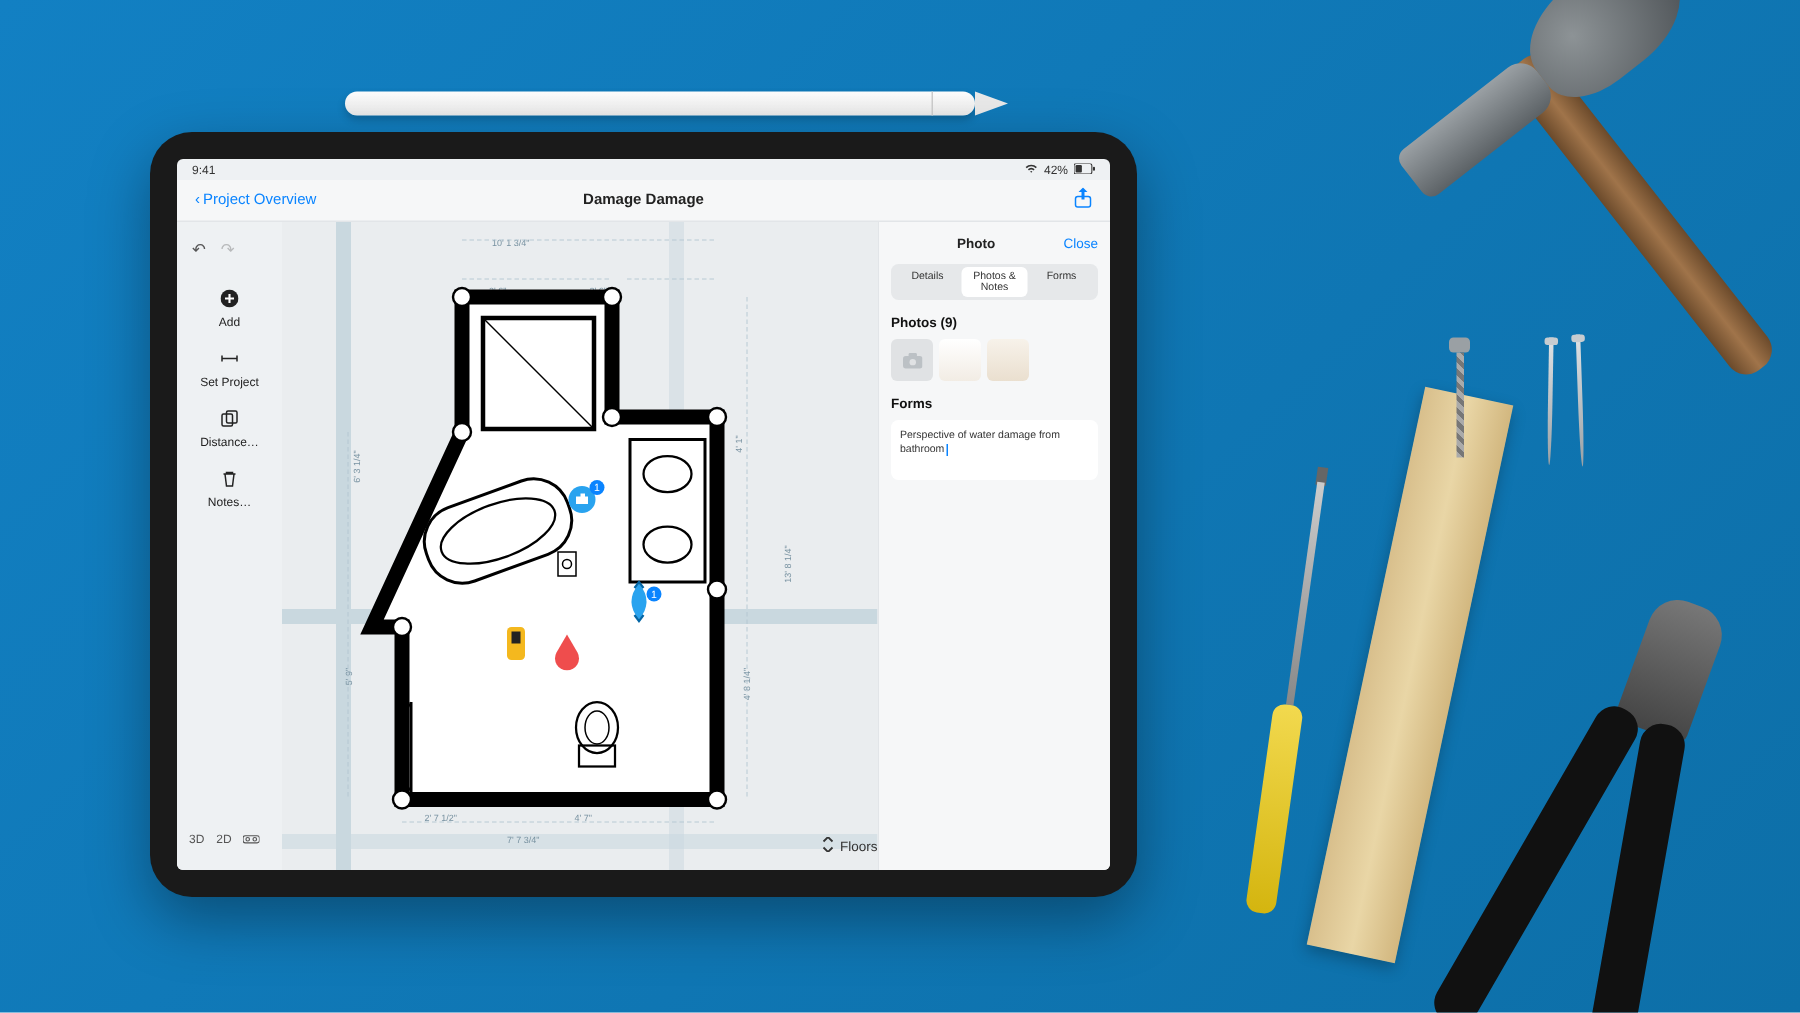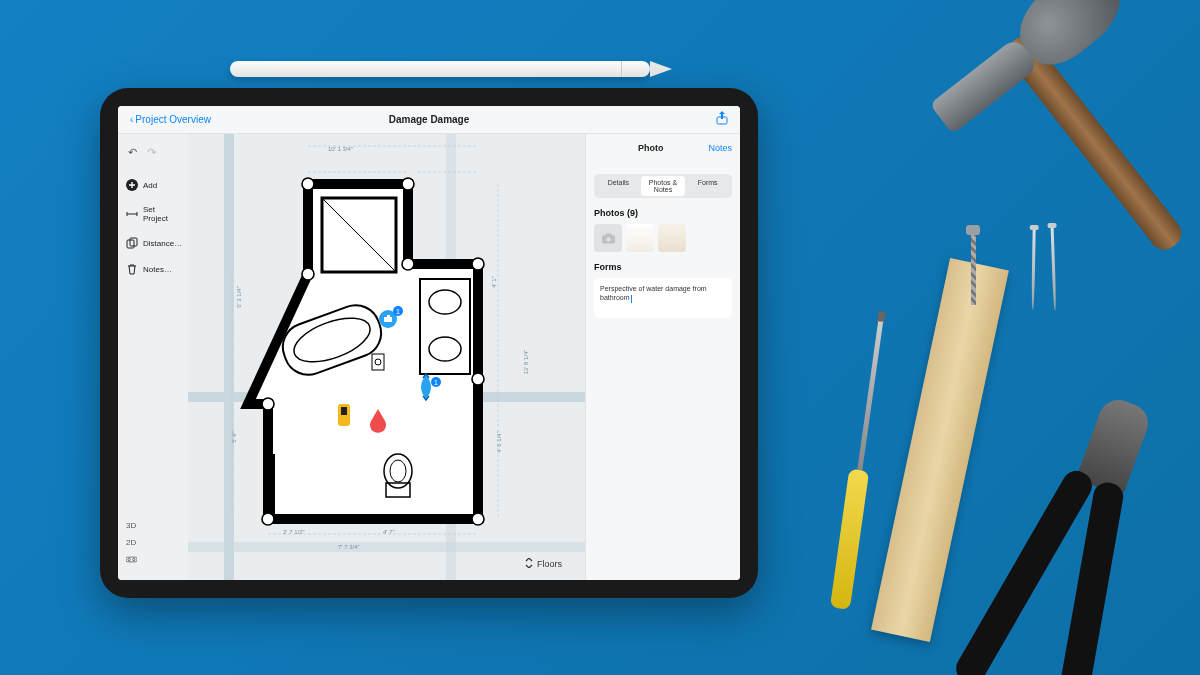--- a/index.html
+++ b/index.html
@@ -57,28 +57,29 @@
     display: flex; flex-direction: column; gap: 6px;
     background: #eef1f3;
   }
   .undo-row { display: flex; gap: 10px; padding: 2px 4px 10px; }
   .undo-row span { color: #555; font-size: 11px; cursor:pointer;}
   .tool {
     display: flex; align-items: center; gap: 5px;
     font-size: 8px; color: #222;
     padding: 4px 2px;
     cursor: pointer;
+    flex-direction: column;
   }
   .tool .ticon {
     width: 12px; height: 12px;
     display: inline-flex; align-items: center; justify-content: center;
     color: #222;
   }
   .tools .spacer { flex: 1; }
-  .viewmodes { display: flex; gap: 8px; font-size: 8px; color: #555; padding: 4px 2px; flex-direction: column;}
+  .viewmodes { display: flex; gap: 8px; font-size: 8px; color: #555; padding: 4px 2px;}
   .viewmodes span { cursor:pointer; }
   
   .canvas {
     flex: 1;
     background: #eaedef;
     position: relative;
     overflow: hidden;
   }
   .canvas .gridline { position:absolute; background:#c9d8df; }
   .gl1 { left:0; right:0; top:258px; height:10px; }
@@ -91,37 +92,37 @@
     left: 50px; top: 30px;
     width: 270px; height: 370px;
   }
   .plan svg { width:100%; height:100%; overflow:visible; }
   .dim-label {
     position: absolute;
     font-size: 6px; color: #7892a1;
     white-space: nowrap;
   }
   .floors-btn {
-    position: absolute; right: 23px; bottom: 10px;
+    position: absolute; right: 0; bottom: 10px;
     font-size: 9px; color: #333;
     display: flex; align-items: center; gap: 4px;
     cursor:pointer;
   }
 
   
   .panel {
     width: 155px;
     background: #f6f7f8;
     border-left: 1px solid #e2e5e8;
     display: flex; flex-direction: column;
     padding: 6px 8px;
   }
   .panel-head {
     display: flex; justify-content: space-between; align-items: center;
-    padding: 3px 0 21px;
+    padding: 3px 0 9px;
   }
   .panel-head .ptitle { font-weight:600; font-size:9px; margin-left:44px;}
   .panel-head .close { color:#0a84ff; font-size:9px; cursor:pointer;}
   .segmented {
     display: flex; background:#e6e8ea; border-radius:5px; padding:2px; gap:0;
     font-size:7px;
   }
   .segmented div {
     flex:1; text-align:center; padding:3px 2px; border-radius:4px; cursor:pointer; color:#333;
   }
@@ -216,20 +217,38 @@
 <div class="nail n1"></div>
 <div class="nail n2"></div>
 
 <div class="pencil">
     <div class="band"></div>
   </div>
 
 <div class="ipad">
   <div class="screen">
 
+    <div class="statusbar">
+      <span>9:41</span>
+      <div class="right">
+        <span>
+          <svg width="9" height="7" viewBox="0 0 12 9">
+              <path d="M6 8 L7 7 A1.4 1.4 0 0 0 5 7 Z M3 5 A4 4 0 0 1 9 5 L8 6 A2.6 2.6 0 0 0 4 6 Z M1 3 A7 7 0 0 1 11 3 L10 4 A5.5 5.5 0 0 0 2 4 Z" fill="#333"></path>
+            </svg>
+        </span>
+        <span>42%</span>
+        <span>
+          <svg width="14" height="7" viewBox="0 0 20 10">
+              <rect x="0" y="0" width="17" height="10" rx="2" fill="none" stroke="#333" stroke-width="1"></rect>
+              <rect x="1.5" y="1.5" width="6" height="7" rx="1" fill="#333"></rect>
+              <rect x="18" y="3" width="2" height="4" rx="1" fill="#333"></rect>
+            </svg>
+        </span>
+      </div>
+    </div>
 
     <div class="topnav" style="position:relative;">
       <div class="back-link">
         <span>‹</span>
         <span>Project Overview</span>
       </div>
       <div class="title">Damage Damage</div>
       <div class="share">
         <svg width="12" height="14" viewBox="0 0 12 14">
             <path d="M6 0 L9 3 L7 3 L7 8 L5 8 L5 3 L3 3 Z" fill="#0a84ff"></path>
@@ -392,21 +411,21 @@
                 <path d="M1 3 L4 0 L7 3 M1 7 L4 10 L7 7" stroke="#333" fill="none" stroke-width="1.2"></path>
               </svg>
           </span>
           <span>Floors</span>
         </div>
       </div>
 
       <div class="panel">
         <div class="panel-head">
           <div class="ptitle">Photo</div>
-          <div class="close">Notes</div>
+          <div class="close">Close</div>
         </div>
         <div class="segmented">
           <div>Details</div>
           <div class="active">Photos &amp; Notes</div>
           <div>Forms</div>
         </div>
         <div class="section-header">Photos (9)</div>
         <div class="photo-row">
           <div class="photo-thumb">
             <svg width="13" height="11" viewBox="0 0 14 11">

